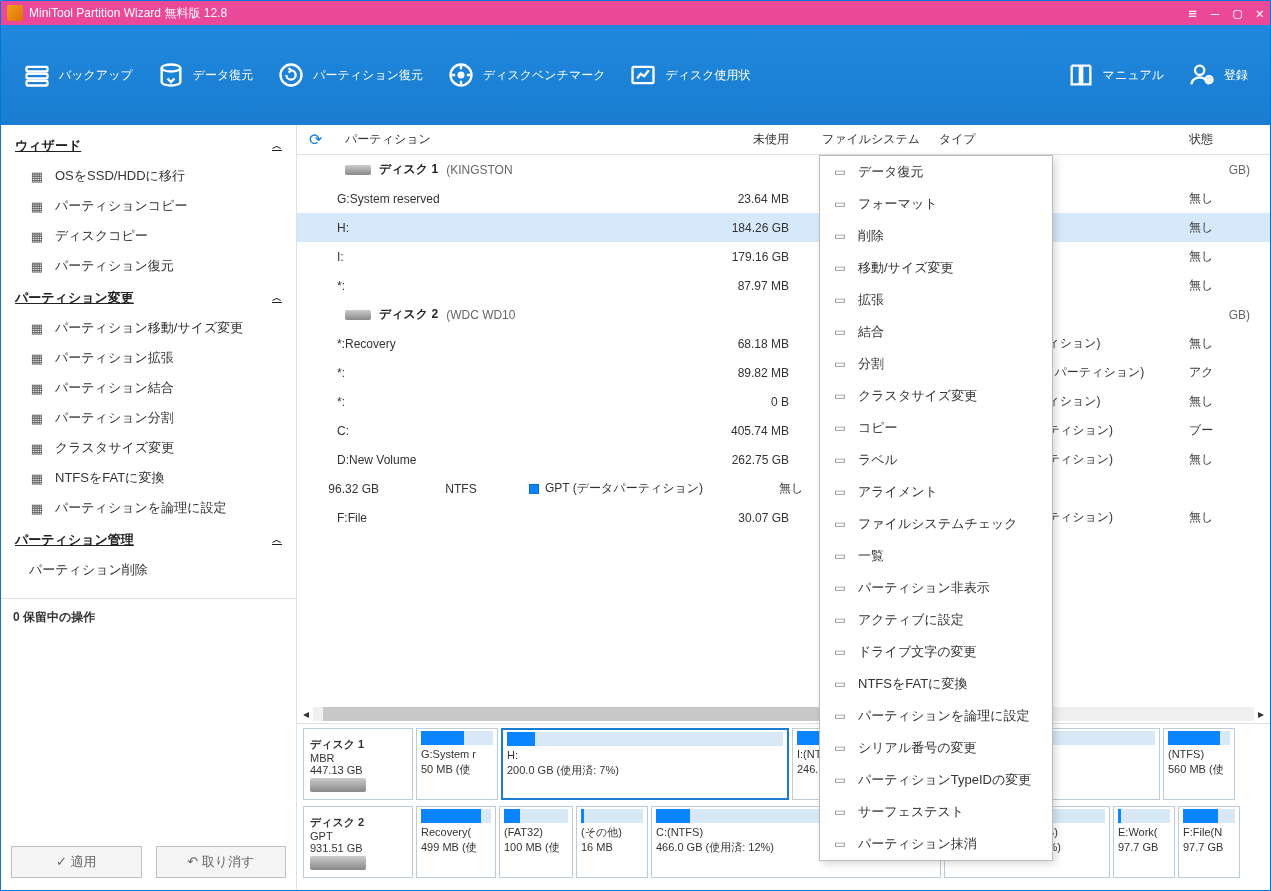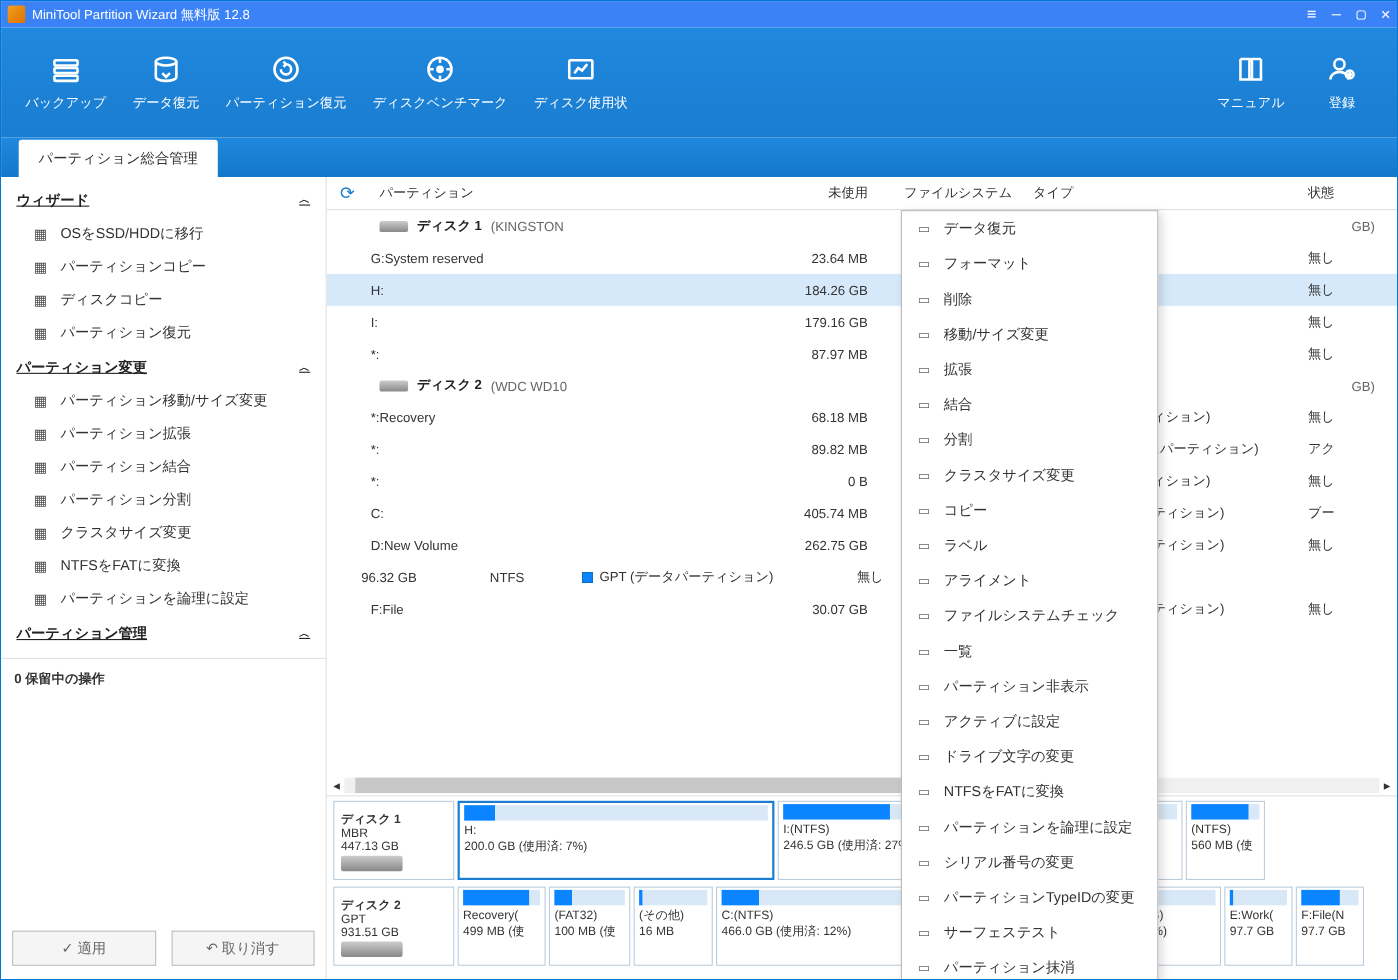--- a/index.html
+++ b/index.html
@@ -1,23 +1,23 @@
 <!DOCTYPE html>
 <html><head>
 <meta charset="utf-8">
 <style>
 * { margin: 0; padding: 0; box-sizing: border-box; font-family: "Meiryo", "MS PGothic", sans-serif; }
 body { background: #fff; font-size: 12px; color: #333; overflow: hidden; }
 .window { width: 1271px; height: 891px; display: flex; flex-direction: column; background: #fff; border: 1px solid #0078d7; }
-.titlebar { height: 24px; background: #3b82f6; color: #fff; display: flex; align-items: center; padding: 0 6px; font-size: 12px; }
+.titlebar { height: 24px; background: #ec4899; color: #fff; display: flex; align-items: center; padding: 0 6px; font-size: 12px; }
 .titlebar-icon { width: 16px; height: 16px; background: linear-gradient(135deg,#f0a020,#e07000); border-radius: 2px; margin-right: 6px; }
 .titlebar-controls { margin-left: auto; display: flex; gap: 14px; align-items: center; }
 .titlebar-controls span { cursor: pointer; font-family: monospace; font-size: 14px; }
 .toolbar { height: 100px; background: linear-gradient(#2088de,#1a7dd0); display: flex; align-items: center; padding: 0 10px; }
-.toolbar-item { display: flex; flex-direction: column; align-items: center; color: #fff; cursor: pointer; padding: 6px 12px; gap: 8px; min-width: 80px; }
+.toolbar-item { display: flex; flex-direction: row; align-items: center; color: #fff; cursor: pointer; padding: 6px 12px; gap: 8px; min-width: 80px; }
 .toolbar-icon { width: 28px; height: 28px; display: flex; align-items: center; justify-content: center; }
 .toolbar-spacer { flex: 1; }
 .tabbar { height: 36px; background: linear-gradient(#2088de,#1378c8); display: flex; align-items: flex-end; padding-left: 16px; }
 .tab { background: #fff; padding: 8px 18px; font-size: 13px; border-radius: 3px 3px 0 0; cursor: pointer; }
 .body { flex: 1; display: flex; overflow: hidden; background: #fff; }
 .sidebar { width: 296px; border-right: 1px solid #e0e0e0; display: flex; flex-direction: column; overflow: hidden; }
 .sidebar-scroll { flex: 1; overflow-y: auto; padding: 4px 0; }
 .sb-group-header { display: flex; align-items: center; justify-content: space-between; padding: 8px 14px 6px; font-size: 13px; font-weight: bold; color: #222; cursor: pointer; text-decoration: underline; }
 .sb-item { display: flex; align-items: center; gap: 10px; padding: 6px 14px 6px 28px; font-size: 13px; color: #333; cursor: pointer; }
 .sb-icon { width: 16px; height: 16px; color: #555; display: inline-flex; align-items: center; justify-content: center; }
@@ -140,23 +140,20 @@
             <circle cx="10" cy="8" r="4"></circle>
             <path d="M3 20c0-4 4-6 7-6s7 2 7 6"></path>
             <circle cx="18" cy="16" r="3"></circle>
             <path d="M18 14v4M16 16h4"></path>
           </svg>
         </div>
       <span>登録</span>
     </div>
   </div>
 
-  <div class="tabbar">
-    <div class="tab">パーティション総合管理</div>
-  </div>
 
   <div class="body">
     <div class="sidebar">
       <div class="sidebar-scroll" id="sb-scroll">
           <div class="sb-group-header">
             <span>ウィザード</span>
             <span class="expand">︿</span>
           </div>
           <div class="sb-item">
             <span class="sb-icon">▦</span>
@@ -366,20 +363,27 @@
         <span>▸</span>
       </div>
       <div class="diskmap-area" id="dmap">
           <div class="diskmap">
             <div class="dm-label">
               <b>ディスク 1</b>
               <div>MBR</div>
               <div>447.13 GB</div>
               <div class="dimg"></div>
             </div>
+            <div class="dm-part" style="flex: 0 0 82px;">
+              <div class="dm-bar">
+                <div class="fill" style="width:60%"></div>
+              </div>
+      <div class="dm-text">G:System r</div>
+              <div class="dm-text">50 MB (使</div>
+            </div>
             <div class="dm-part sel" style="flex: 0 0 288px;">
               <div class="dm-bar">
                 <div class="fill" style="width:10%"></div>
               </div>
       <div class="dm-text">H:</div>
               <div class="dm-text">200.0 GB (使用済: 7%)</div>
             </div>
             <div class="dm-part" style="flex: 0 0 368px;">
               <div class="dm-bar">
                 <div class="fill" style="width:27%"></div>

